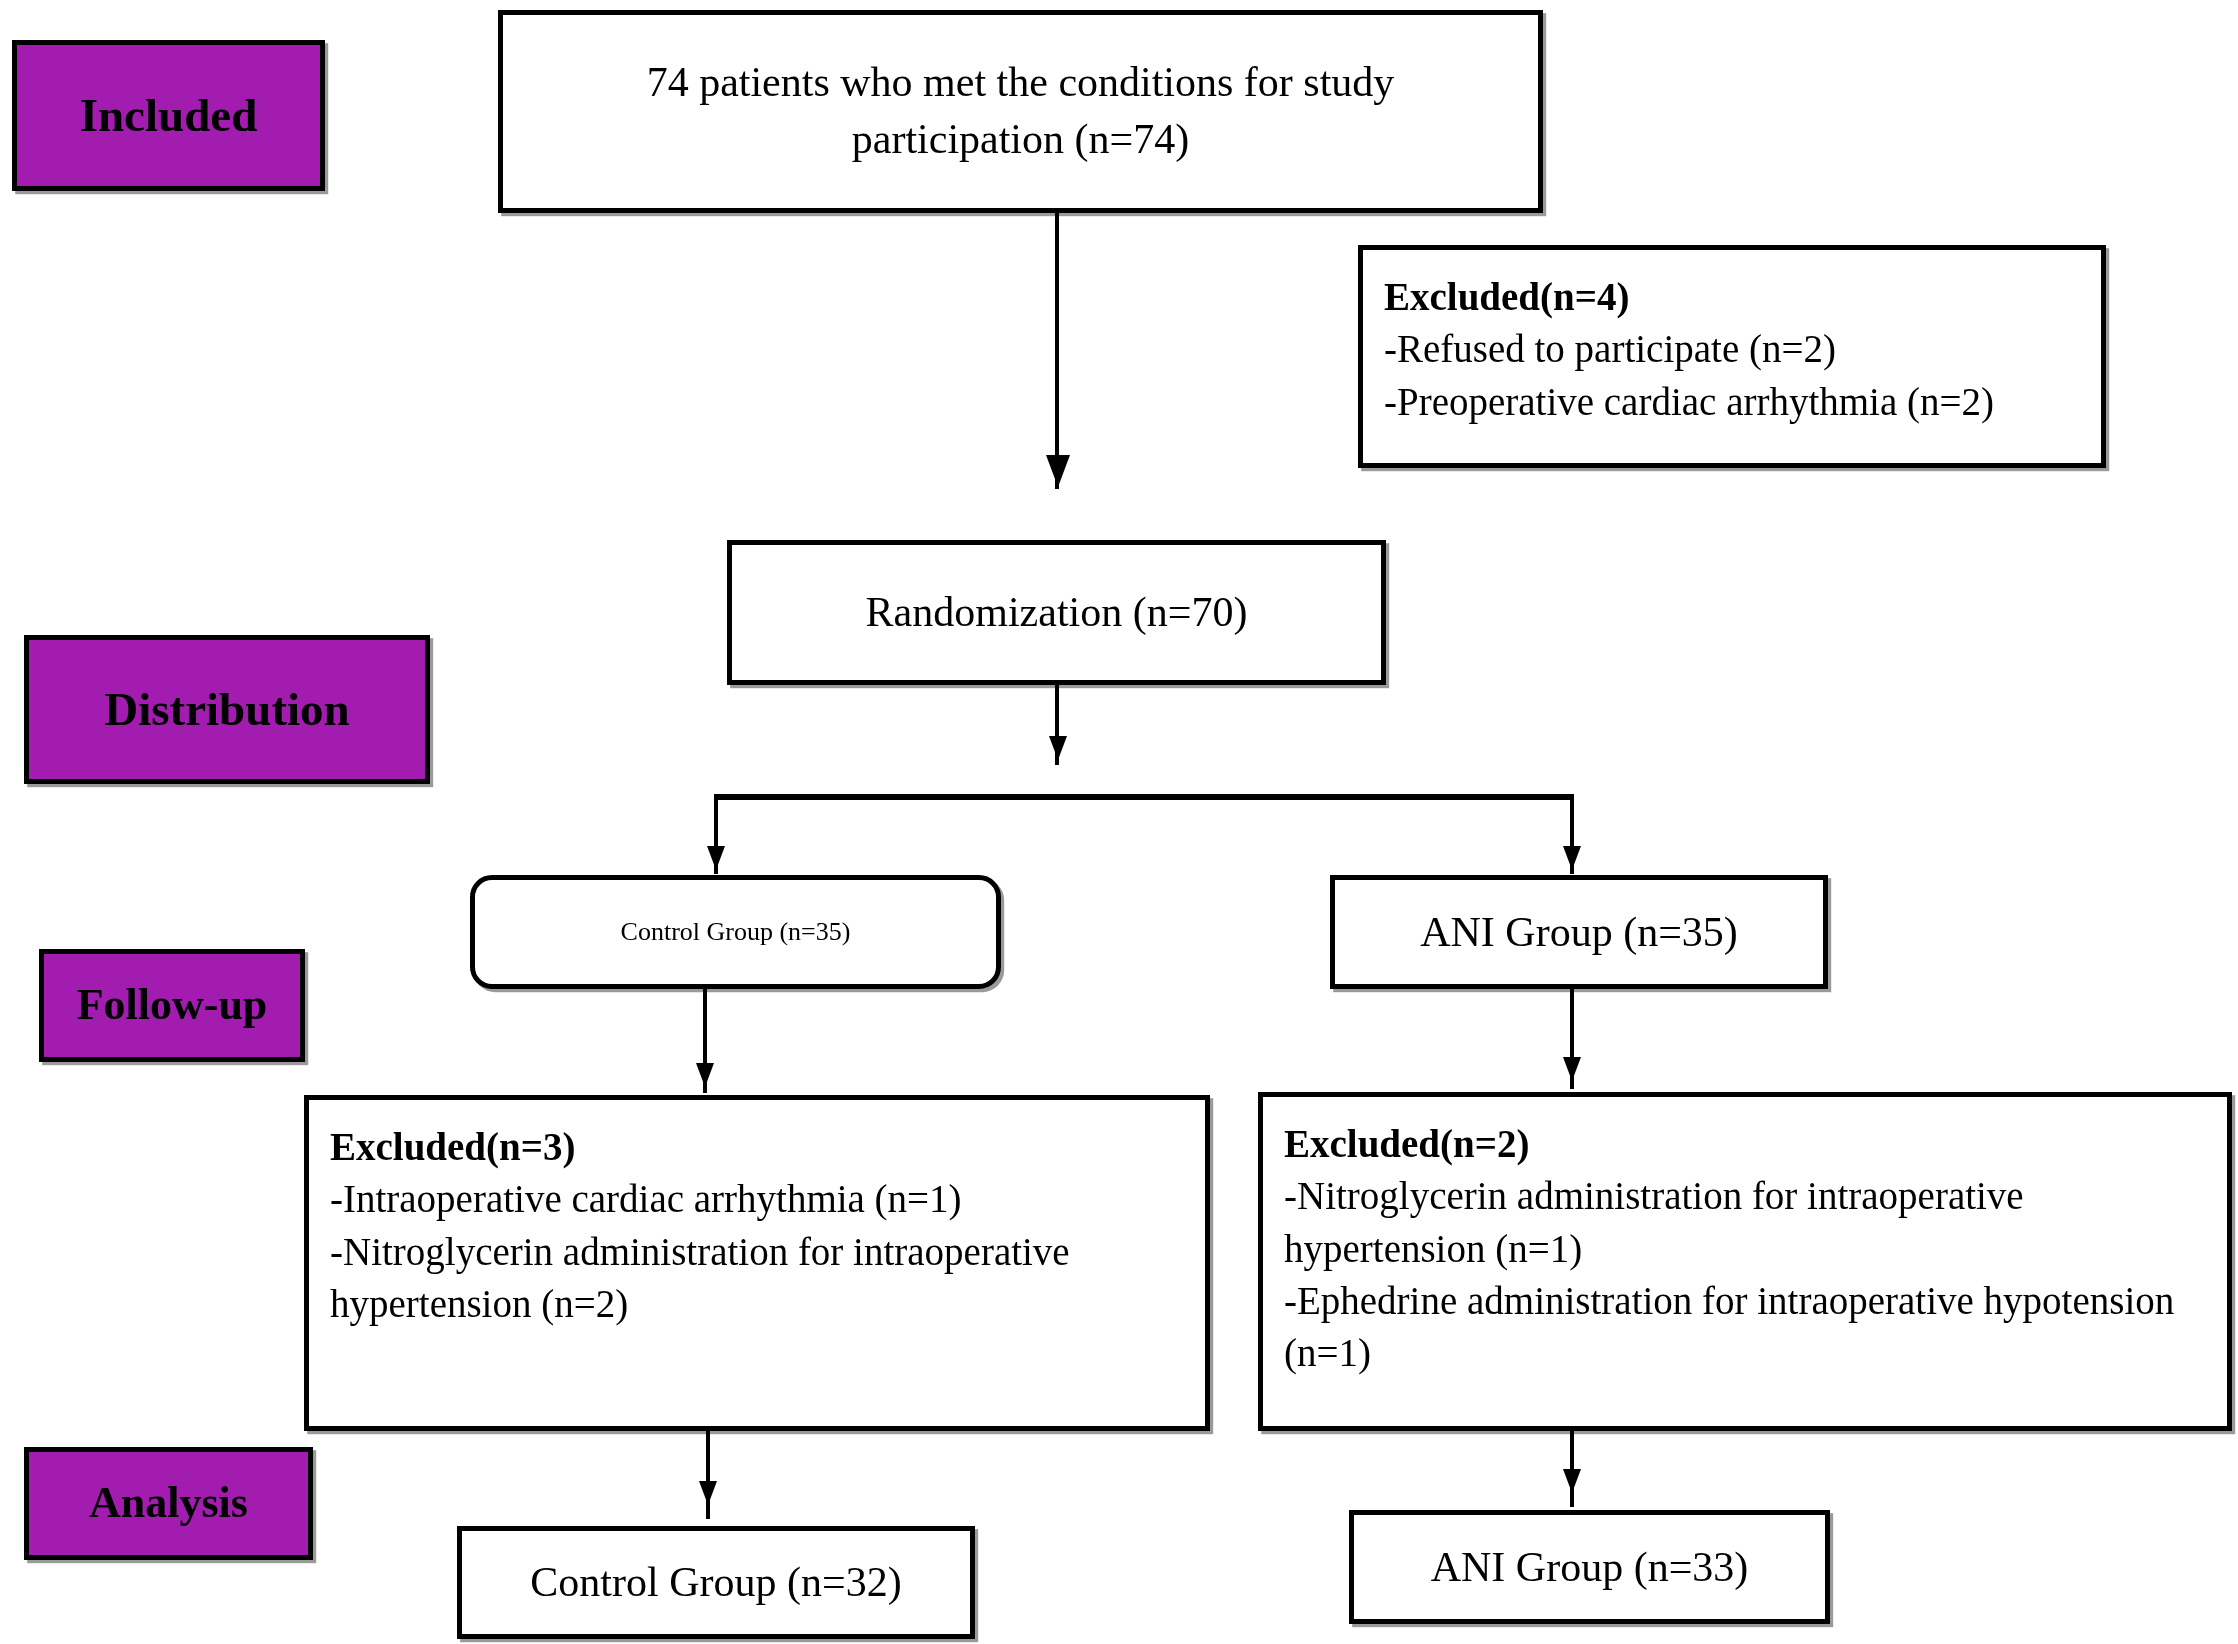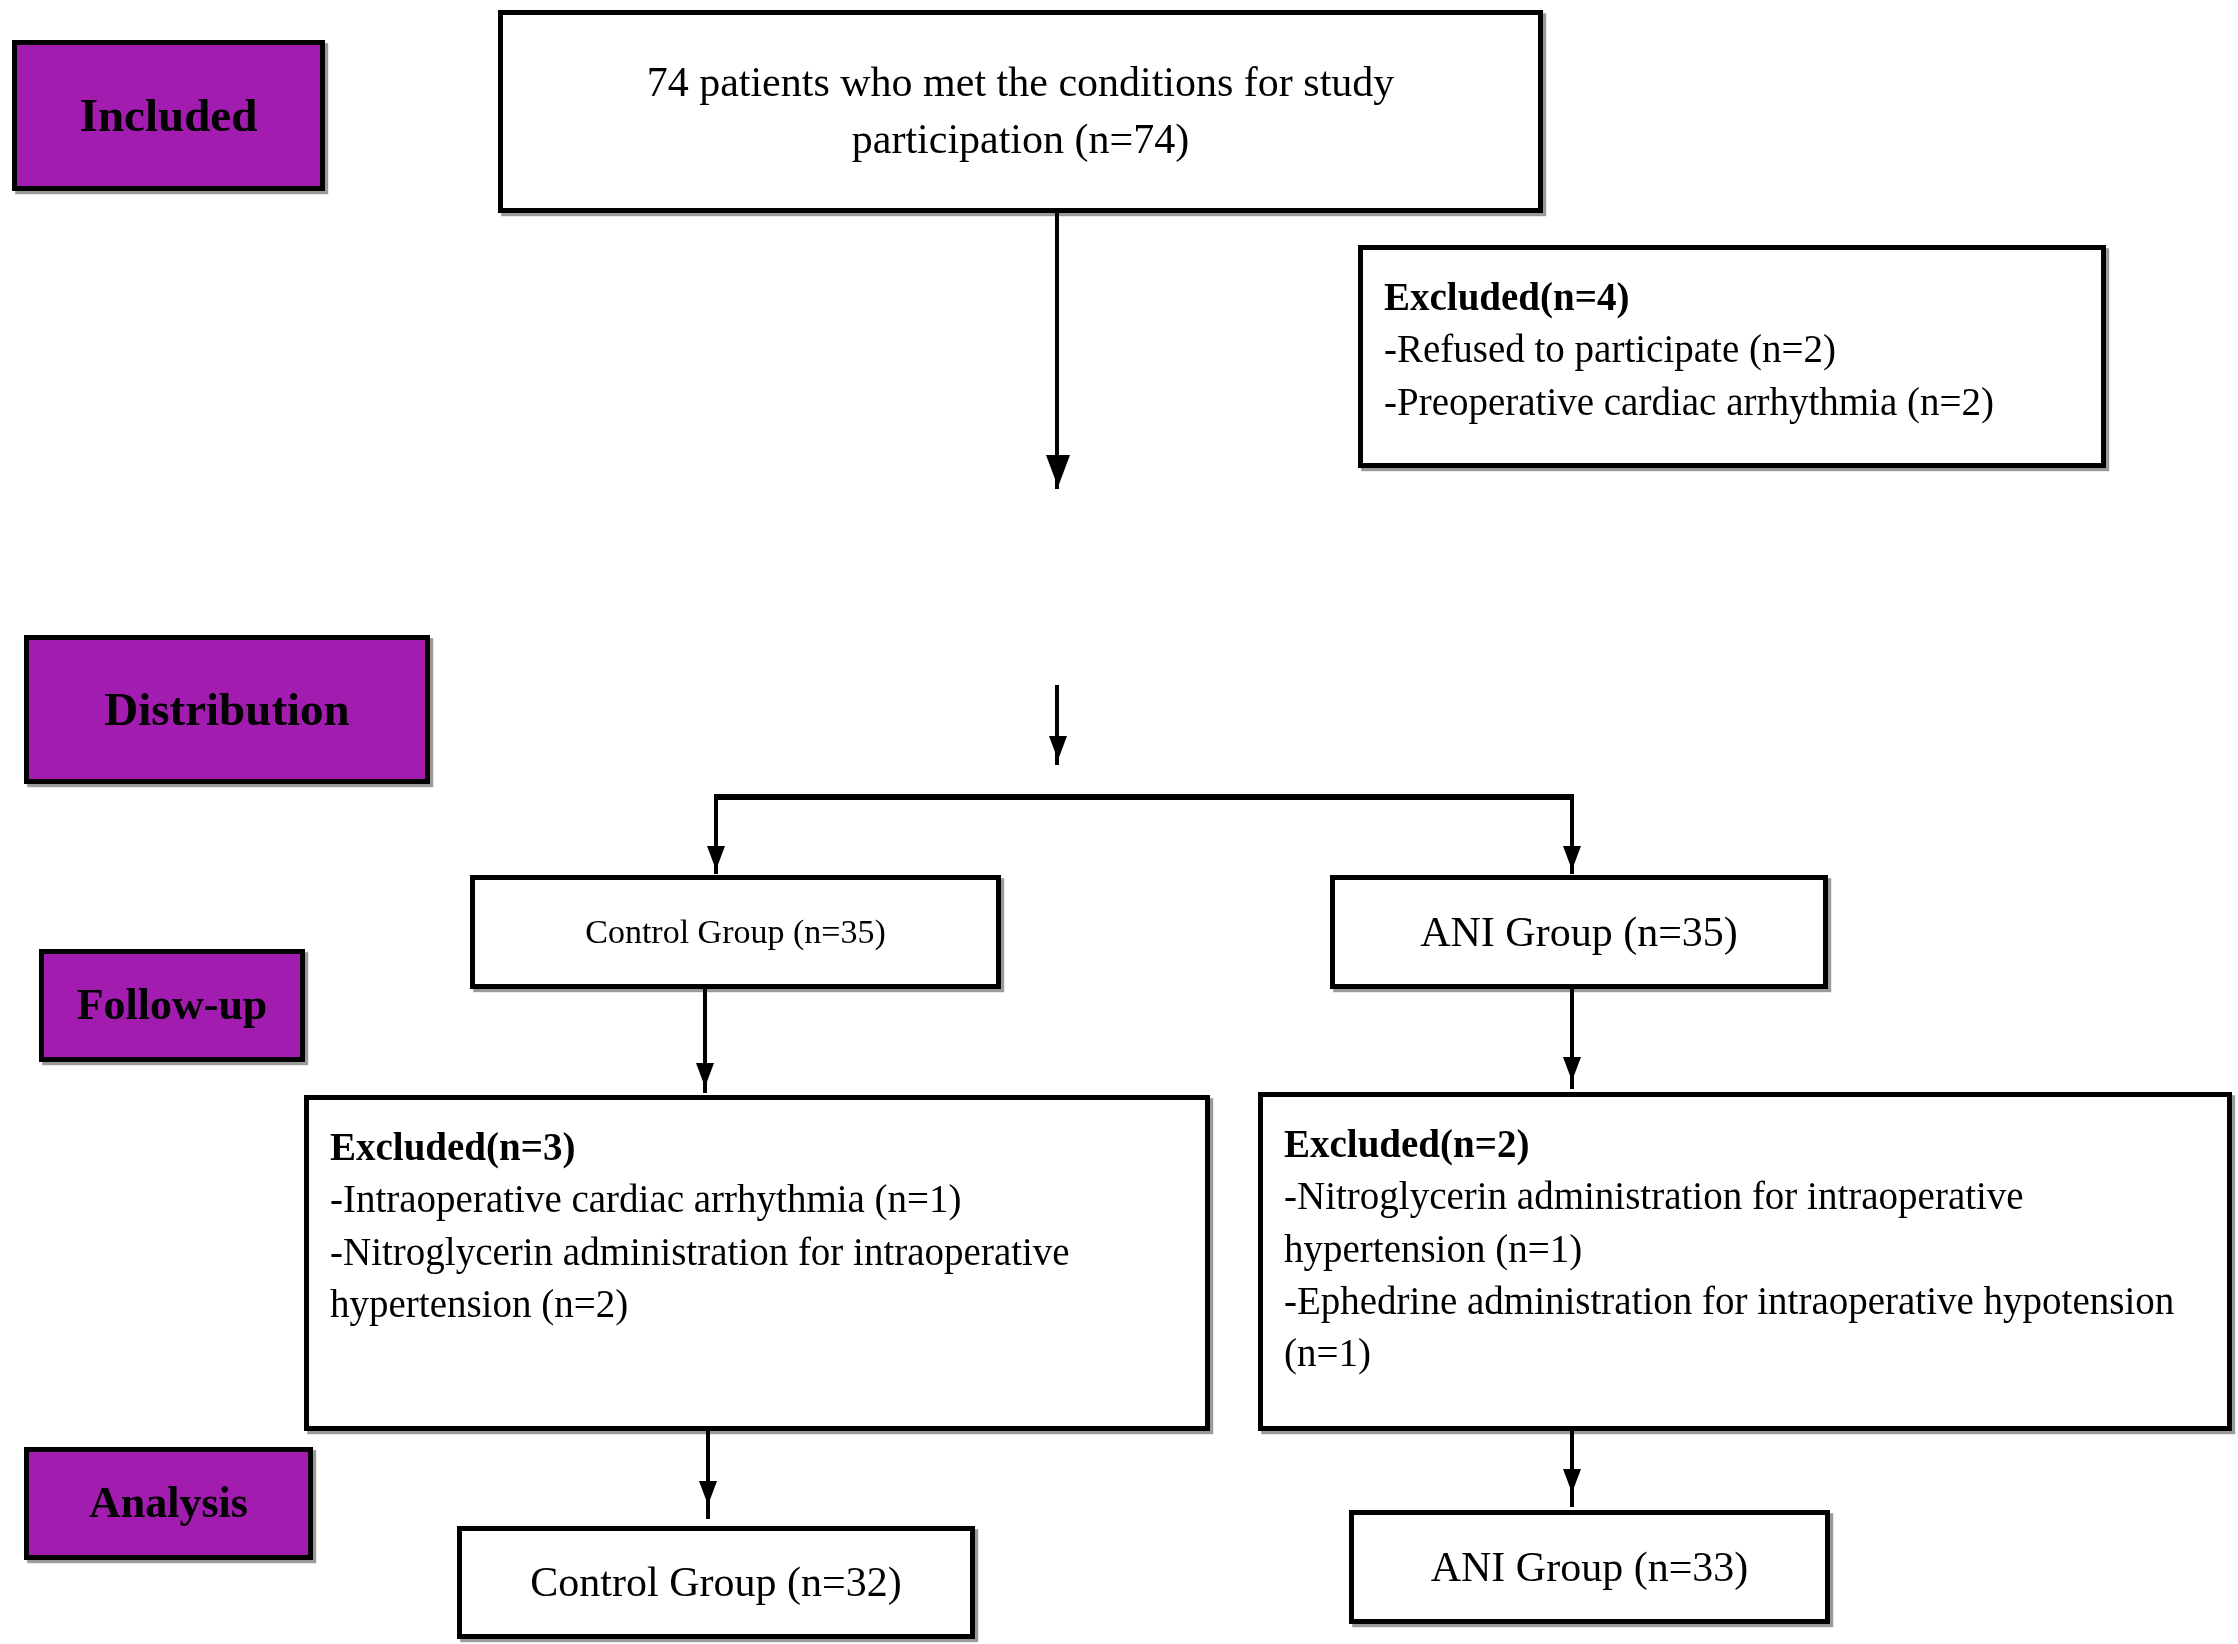--- a/index.html
+++ b/index.html
@@ -104,33 +104,36 @@
 
   <div class="conn vline" style="left:1055px; top:212px; height:277px;"></div>
   <div class="arrowhead" style="left:1046px; top:455px;"></div>
 
   <div class="node listbox" style="left:1358px; top:245px; width:748px; height:223px; font-size:39px;">
     <span class="hdr">Excluded(n=4)</span>
     <span class="li">-Refused to participate (n=2)</span>
     <span class="li">-Preoperative cardiac arrhythmia (n=2)</span>
   </div>
 
+  <div class="node centered" style="left:727px; top:540px; width:659px; height:145px; font-size:42px;">
+    <span>Randomization (n=70)</span>
+  </div>
 
   <div class="conn vline" style="left:1055px; top:685px; height:80px;"></div>
   <div class="arrowhead small" style="left:1049px; top:736px;"></div>
 
   <div class="conn hline" style="left:714px; top:794px; width:860px;"></div>
 
   <div class="conn vline" style="left:714px; top:794px; height:80px;"></div>
   <div class="arrowhead small" style="left:707px; top:846px;"></div>
 
   <div class="conn vline" style="left:1570px; top:794px; height:80px;"></div>
   <div class="arrowhead small" style="left:1563px; top:846px;"></div>
 
-  <div class="node centered" style="left:470px; top:875px; width:531px; height:114px; font-size:34px;">
+  <div class="node centered" style="left:470px; top:875px; width:531px; height:114px; font-size:26px;border-radius:22px;">
     <span>Control Group (n=35)</span>
   </div>
 
   <div class="node centered" style="left:1330px; top:875px; width:498px; height:114px; font-size:42px;">
     <span>ANI Group (n=35)</span>
   </div>
 
   <div class="conn vline" style="left:703px; top:989px; height:104px;"></div>
   <div class="arrowhead small" style="left:696px; top:1063px;"></div>
 

